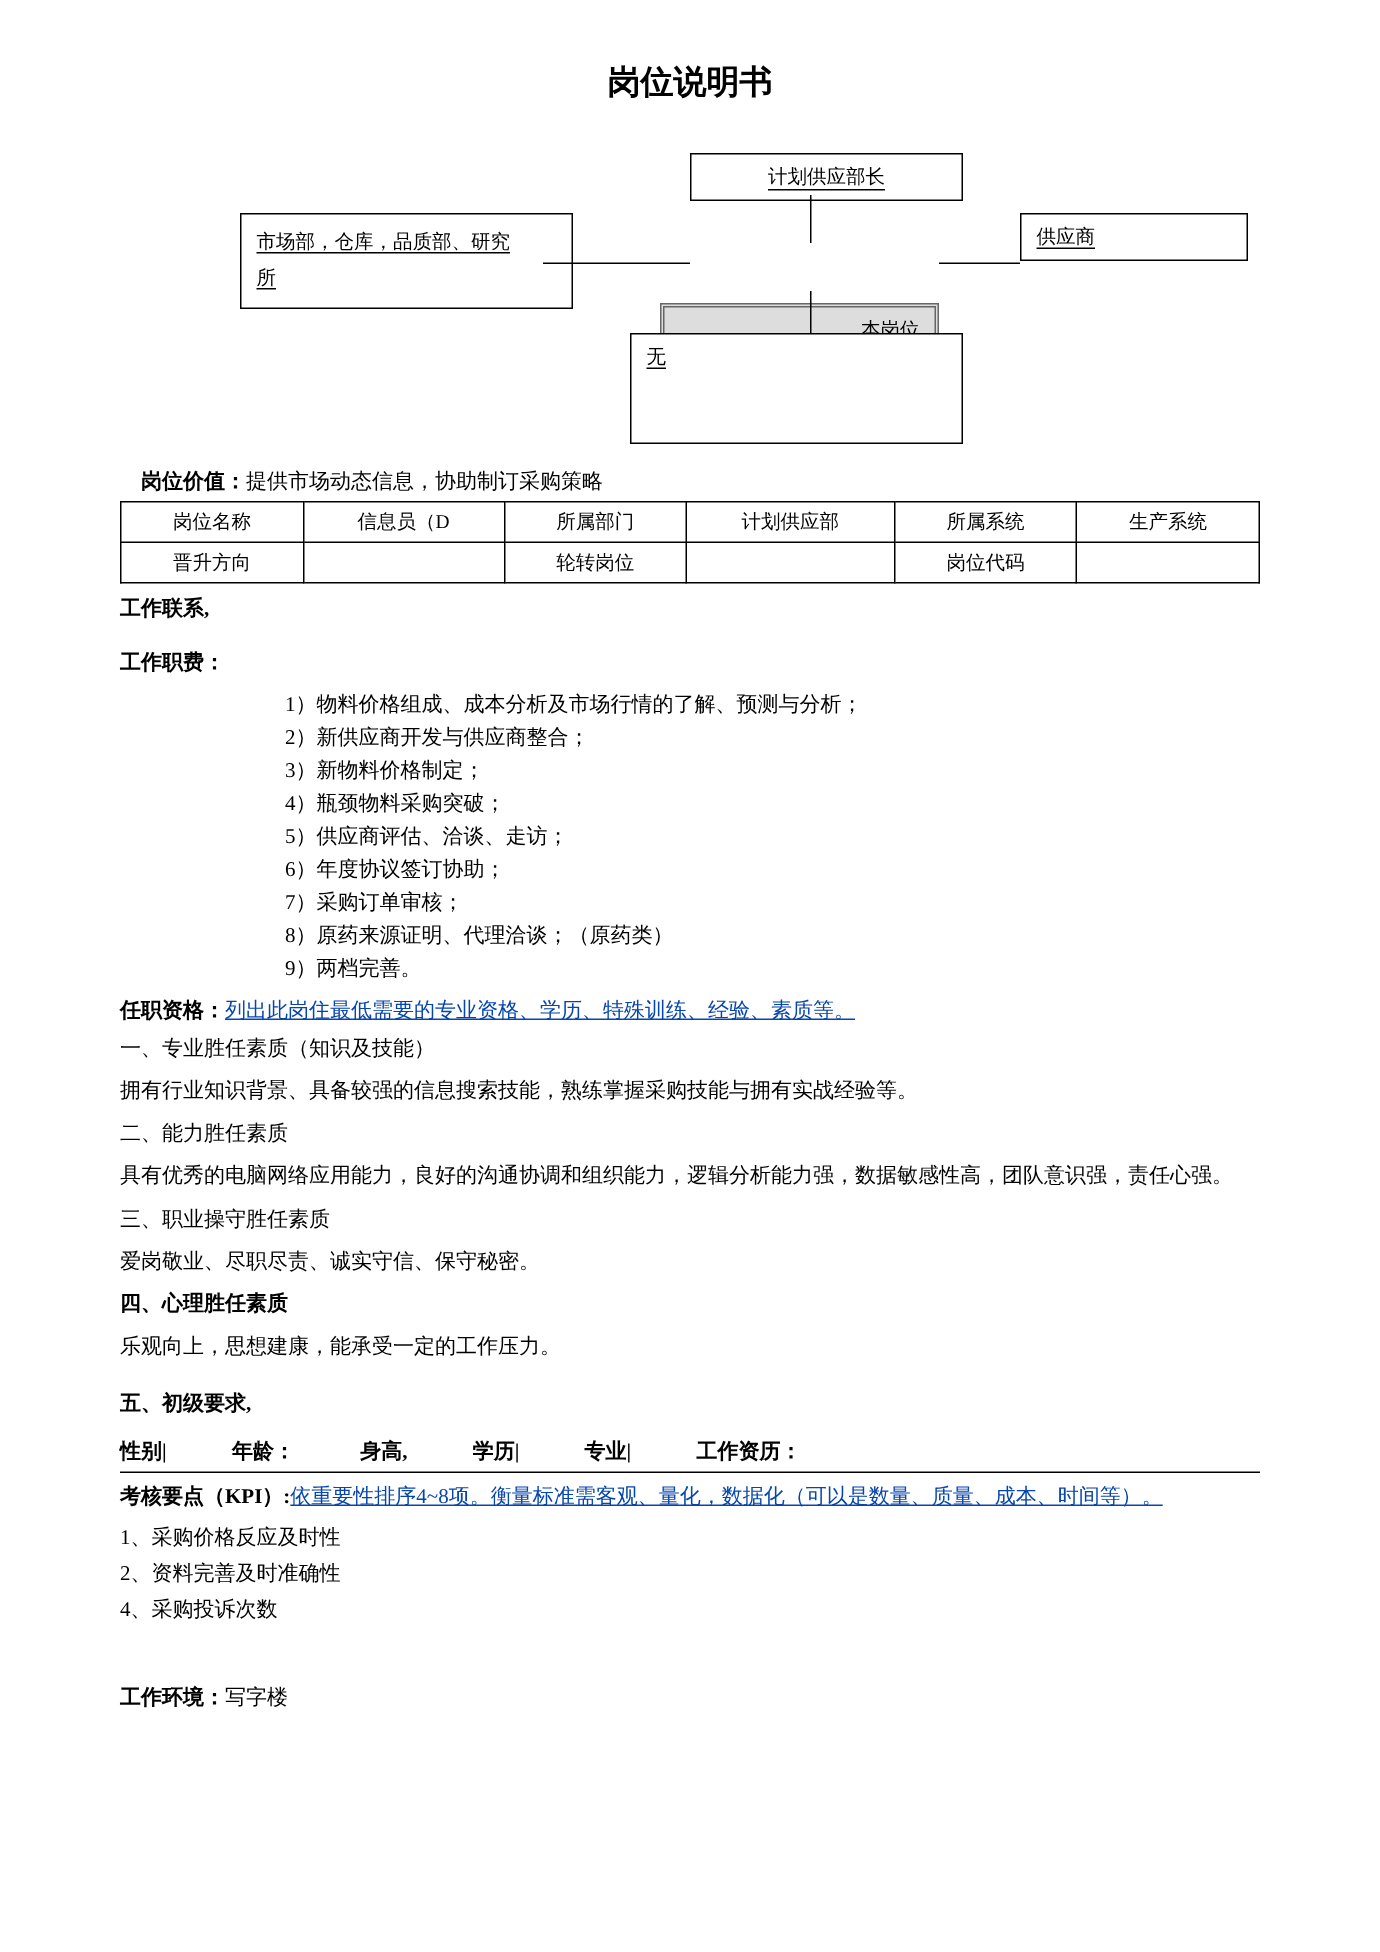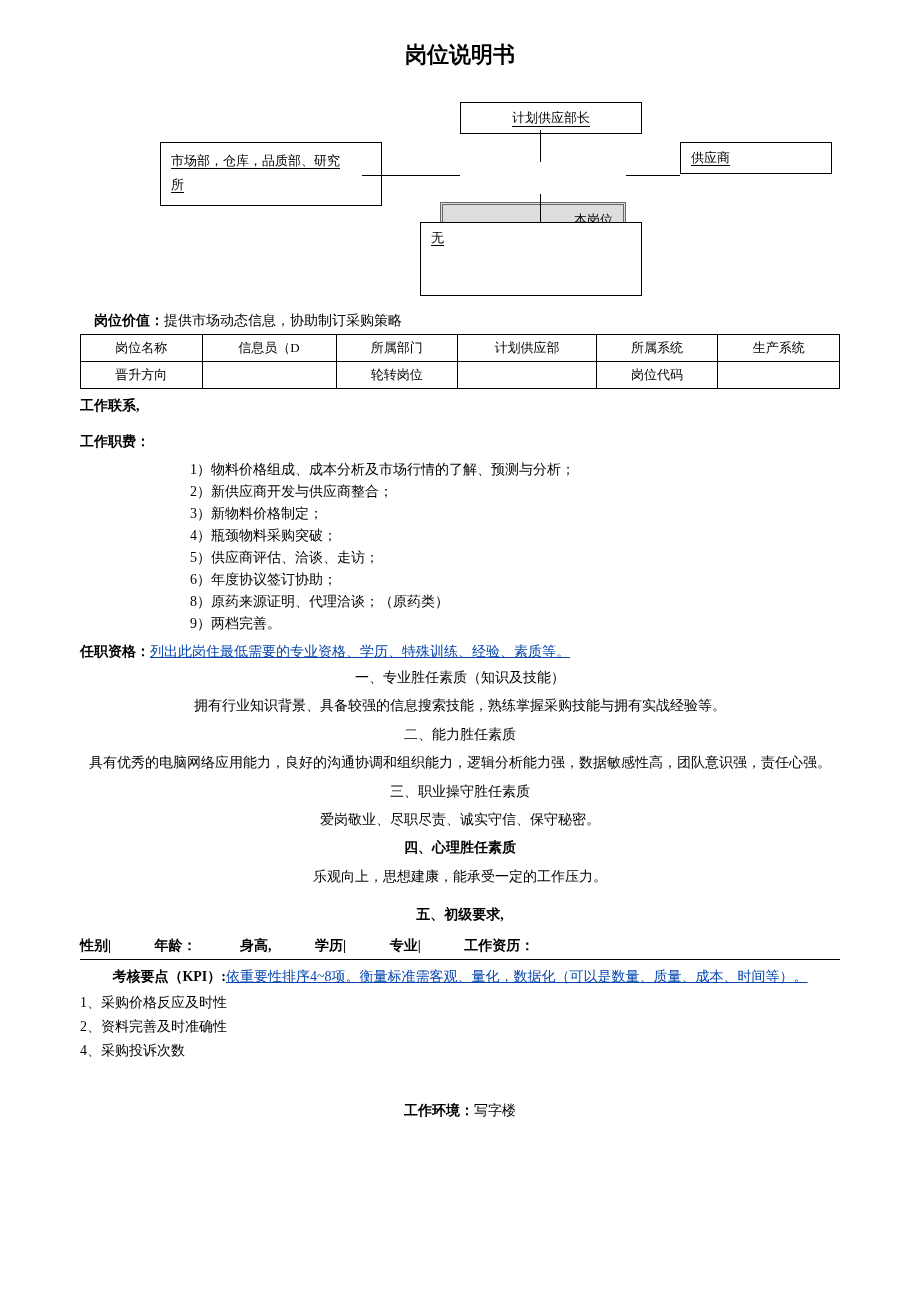--- a/index.html
+++ b/index.html
@@ -72,21 +72,21 @@
     border: 1px solid #000;
     padding: 4px 20px;
     text-align: center;
   }
 
   .section-label { font-weight: bold; margin-top: 8px; }
   .duties { margin: 10px 0 10px 110px; }
   .duties div { margin: 4px 0; }
 
   .underline-blue { color: #0645ad; text-decoration: underline; }
-  .para { margin: 6px 0; line-height: 1.6; text-align: center; }
+  .para { margin: 6px 0; line-height: 1.6; }
 
   .req-row {
     border-bottom: 1px solid #000;
     padding: 4px 0;
     margin-top: 6px;
   }
   .req-row span { margin-right: 40px; font-weight: bold; }
 
   .kpi-list div { margin: 6px 0; }
 </style>
@@ -138,20 +138,21 @@
 <div class="section-label">工作联系,</div>
 
 <div class="section-label" style="margin-top:18px;">工作职费：</div>
 <div class="duties">
   <div>1）物料价格组成、成本分析及市场行情的了解、预测与分析；</div>
   <div>2）新供应商开发与供应商整合；</div>
   <div>3）新物料价格制定；</div>
   <div>4）瓶颈物料采购突破；</div>
   <div>5）供应商评估、洽谈、走访；</div>
   <div>6）年度协议签订协助；</div>
+  <div>7）采购订单审核；</div>
   <div>8）原药来源证明、代理洽谈；（原药类）</div>
   <div>9）两档完善。</div>
 </div>
 
 <div>
   <span class="bold">任职资格：</span><span class="underline-blue">列出此岗住最低需要的专业资格、学历、特殊训练、经验、素质等。</span>
 </div>
 
 <div class="para">一、专业胜任素质（知识及技能）</div>
 <div class="para">拥有行业知识背景、具备较强的信息搜索技能，熟练掌握采购技能与拥有实战经验等。</div>

